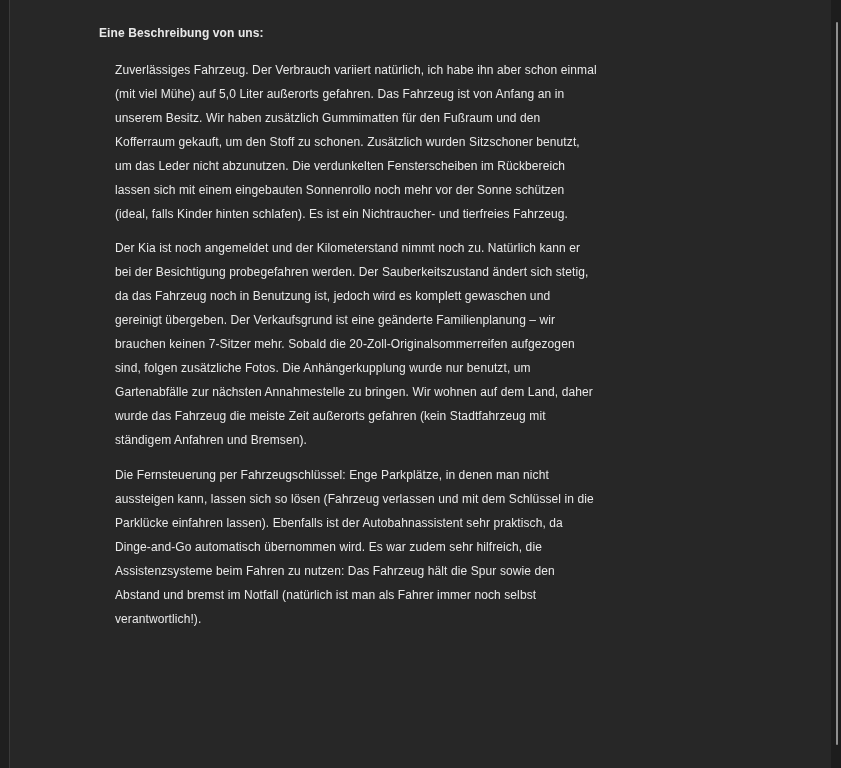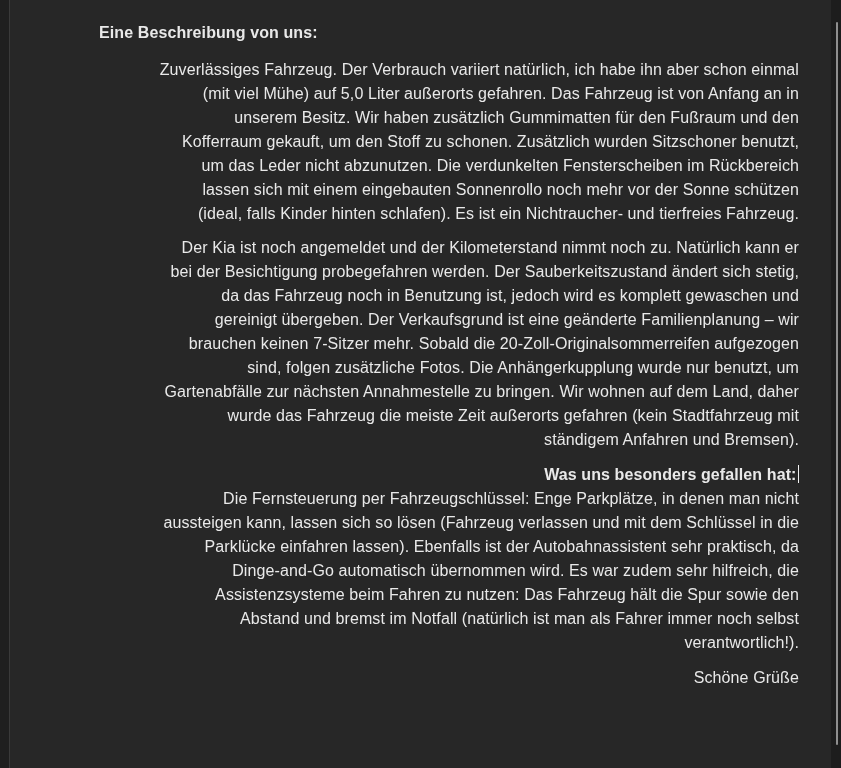--- a/index.html
+++ b/index.html
@@ -38,26 +38,26 @@
     background: #8f8f8f;
     border-radius: 1px;
   }
   
   .editor {
     position: absolute;
     left: 99px;
     top: 21px;
     width: 700px;
     color: #e9e9e9;
-    font-size: 16px;
+    font-size: 12px;
     line-height: 24px;
     letter-spacing: 0.1px;
     cursor: text;
   }
-  .para { margin: 0 0 10px 0; text-align: right; }
+  .para { margin: 0 0 10px 16px; }
   .para.gap11 { margin-bottom: 11px; }
   .heading-block { margin: 0 0 13px 0; }
   .bold { font-weight: bold; }
   .pre { white-space: pre-line; }
   .misspell {
     text-decoration-style: wavy;
     text-decoration-color: #9e3a36;
     text-decoration-thickness: 1px;
     text-underline-offset: 4px;
   }
@@ -93,30 +93,28 @@
 bei der Besichtigung <span class="misspell">probegefahren</span> werden. Der Sauberkeitszustand ändert sich stetig,
 da das Fahrzeug noch in Benutzung ist, jedoch wird es komplett gewaschen und
 gereinigt übergeben. Der Verkaufsgrund ist eine geänderte Familienplanung – wir
 brauchen keinen 7-Sitzer mehr. Sobald die 20-Zoll-Originalsommerreifen aufgezogen
 sind, folgen zusätzliche Fotos. Die Anhängerkupplung wurde nur benutzt, um
 Gartenabfälle zur nächsten Annahmestelle zu bringen. Wir wohnen auf dem Land, daher
 wurde das Fahrzeug die meiste Zeit außerorts gefahren (kein Stadtfahrzeug mit
 ständigem Anfahren und Bremsen).</div>
 
   <div class="para gap11">
-    <div><span class="bold">Was uns besonders gefallen hat:</span><span class="caret"></span></div>
     <div class="pre">Die Fernsteuerung per Fahrzeugschlüssel: Enge Parkplätze, in denen man nicht
 aussteigen kann, lassen sich so lösen (Fahrzeug verlassen und mit dem Schlüssel in die
 Parklücke einfahren lassen). Ebenfalls ist der Autobahnassistent sehr praktisch, da
 <span class="misspell">Dinge</span>-and-Go automatisch übernommen wird. Es war zudem sehr hilfreich, die
 Assistenzsysteme beim Fahren zu nutzen: Das Fahrzeug hält die Spur sowie den
 Abstand und bremst im Notfall (natürlich ist man als Fahrer immer noch selbst
 verantwortlich!).</div>
   </div>
 
 
-  <div class="para">Schöne Grüße</div>
 
 </div>
 
 <div class="right-rail">
   <div class="scroll-thumb"></div>
 </div>
 
 </body></html>

